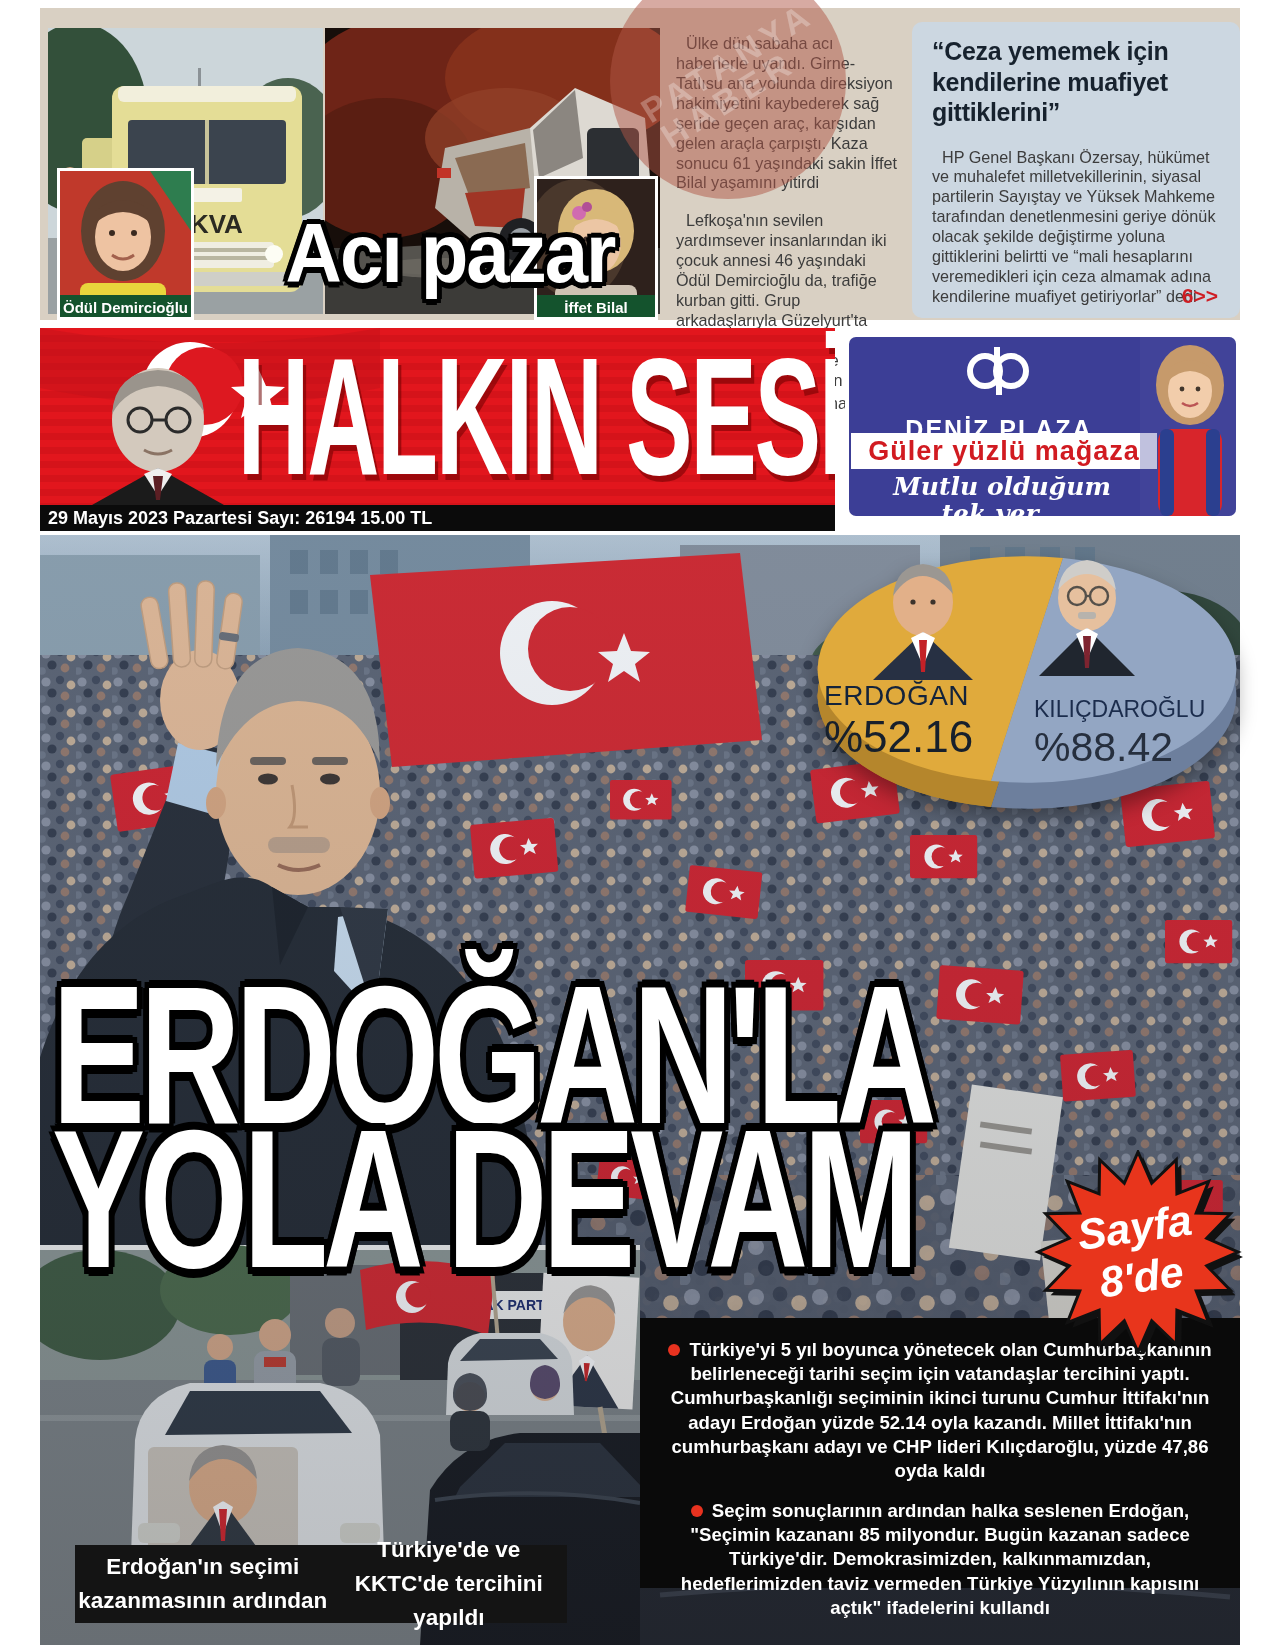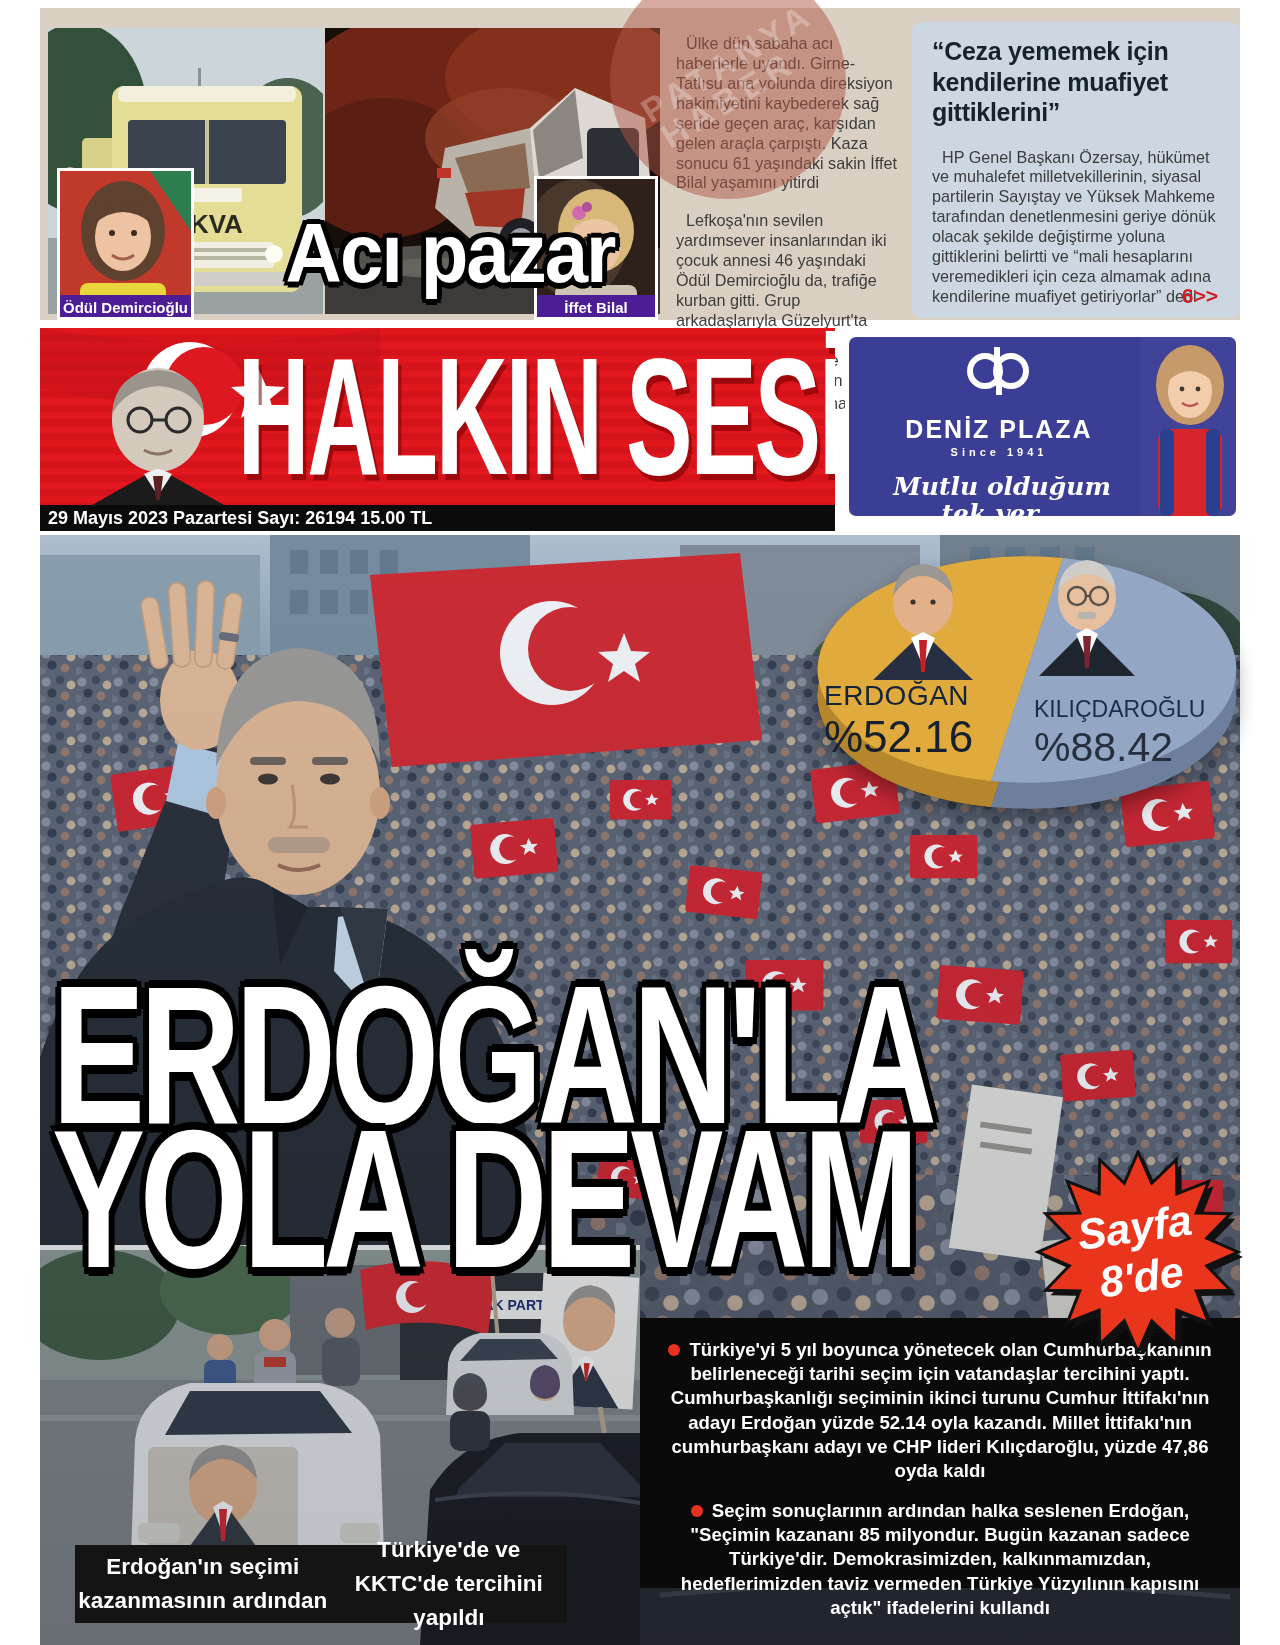--- a/index.html
+++ b/index.html
@@ -3,21 +3,21 @@
 <meta charset="utf-8">
 <style>
   html,body{margin:0;padding:0;background:#e9e9e9;}
   #page{position:relative;width:1280px;height:1645px;background:#ffffff;overflow:hidden;
         font-family:"Liberation Sans",sans-serif;}
   .abs{position:absolute;}
   
   .top-strip{left:40px;top:8px;width:1200px;height:312px;background:#d9d0c3;}
   .photo{position:absolute;overflow:hidden;}
   .photo svg{display:block;}
-  .inset-label{position:absolute;background:#4c1d95;color:#fff;font-weight:bold;
+  .inset-label{position:absolute;background:#14532d;color:#fff;font-weight:bold;
                font-size:15px;text-align:center;line-height:25px;height:25px;}
   .aci-pazar{position:absolute;left:150px;top:200px;width:520px;text-align:center;
              font-size:78px;font-weight:bold;letter-spacing:-2px;color:#fff;
              text-shadow:-4px -4px 0 #000,4px -4px 0 #000,-4px 4px 0 #000,4px 4px 0 #000,
                          -5px 0 0 #000,5px 0 0 #000,0 -5px 0 #000,0 5px 0 #000;
              transform:scaleY(1.08);}
   .mid-col{position:absolute;left:622px;top:0;width:246px;height:312px;padding:26px 10px 0 14px;
            box-sizing:border-box;color:#3c3c3c;font-size:16.2px;line-height:1.23;}
   .mid-col p{margin:0 0 18px 0;text-indent:10px;}
   .right-col{position:absolute;left:872px;top:14px;width:328px;height:296px;background:#ccd7e1;
@@ -238,20 +238,23 @@
     <div class="ad-inner">
       <div class="ad-col">
         <svg width="92" height="52" viewBox="0 0 92 52" style="margin-top:6px;">
           <circle cx="32" cy="28" r="15" fill="none" stroke="#fff" stroke-width="6"></circle>
           <circle cx="58" cy="28" r="15" fill="none" stroke="#fff" stroke-width="6"></circle>
           <line x1="44" y1="4" x2="44" y2="34" stroke="#fff" stroke-width="6"></line>
           <line x1="46" y1="22" x2="46" y2="52" stroke="#fff" stroke-width="6"></line>
         </svg>
         <div class="ad-brand">DENİZ PLAZA</div>
         <div class="ad-since">Since 1941</div>
+      </div>
+      <div class="ad-strip">
+        <span>Güler yüzlü mağaza</span>
       </div>
       <div class="ad-script">
         <div>Mutlu olduğum</div>
         <div>tek yer...</div>
       </div>
       <svg width="96" height="179" viewBox="0 0 96 179" style="position:absolute;right:0;bottom:0;">
         <rect width="96" height="179" fill="#4a4ca0" opacity=".35"></rect>
         <ellipse cx="50" cy="48" rx="34" ry="40" fill="#c69a6b"></ellipse>
         <ellipse cx="50" cy="54" rx="22" ry="27" fill="#f2cdab"></ellipse>
         <path d="M28,44 Q50,24 72,44 L72,32 Q50,14 28,32 Z" fill="#c69a6b"></path>

